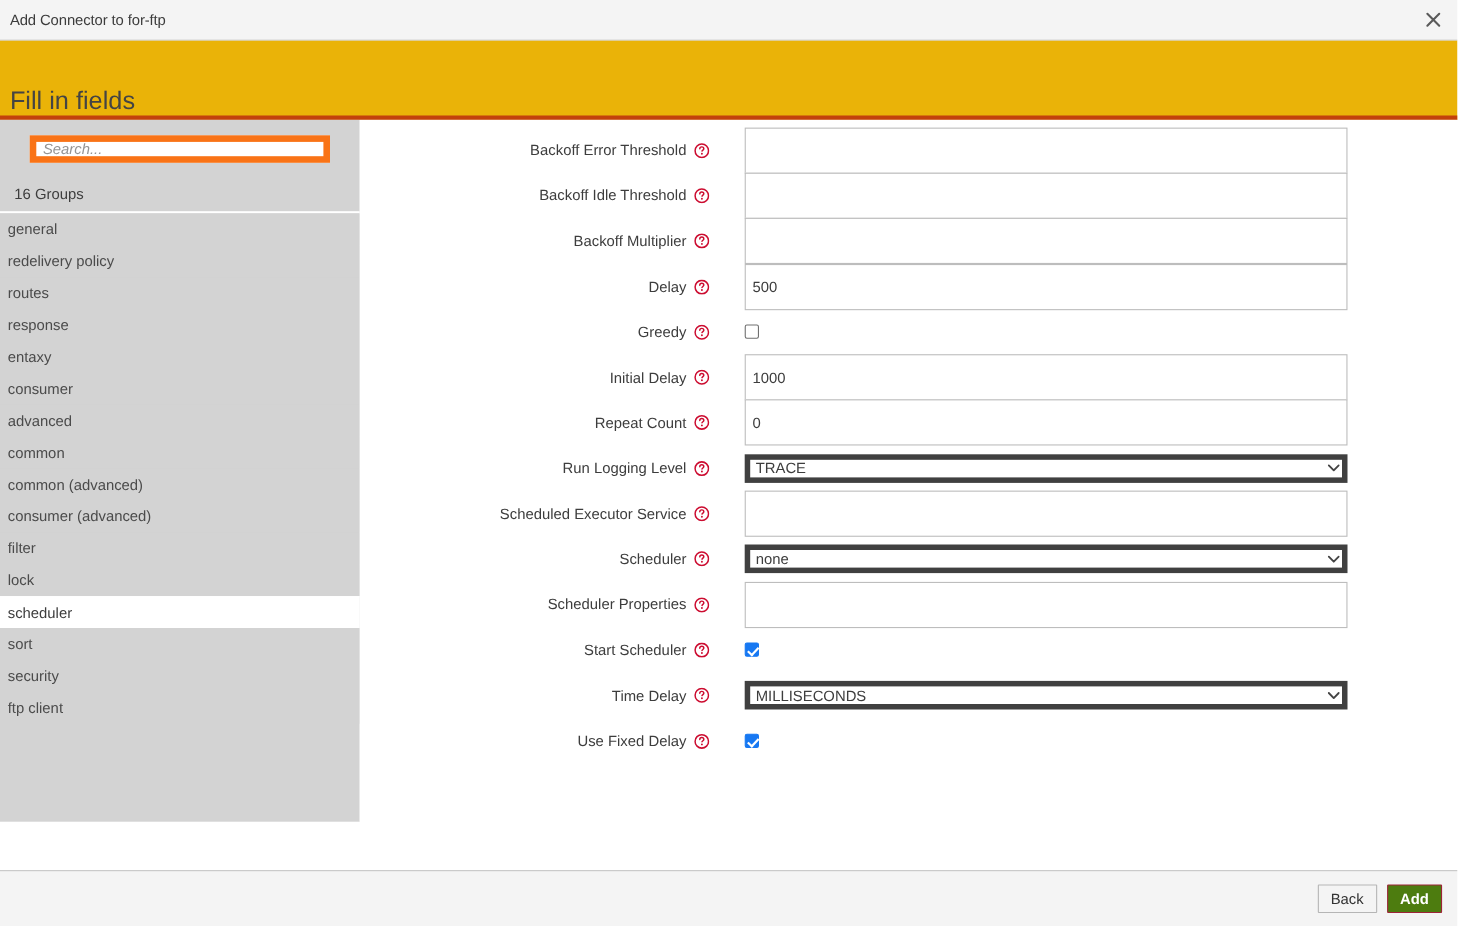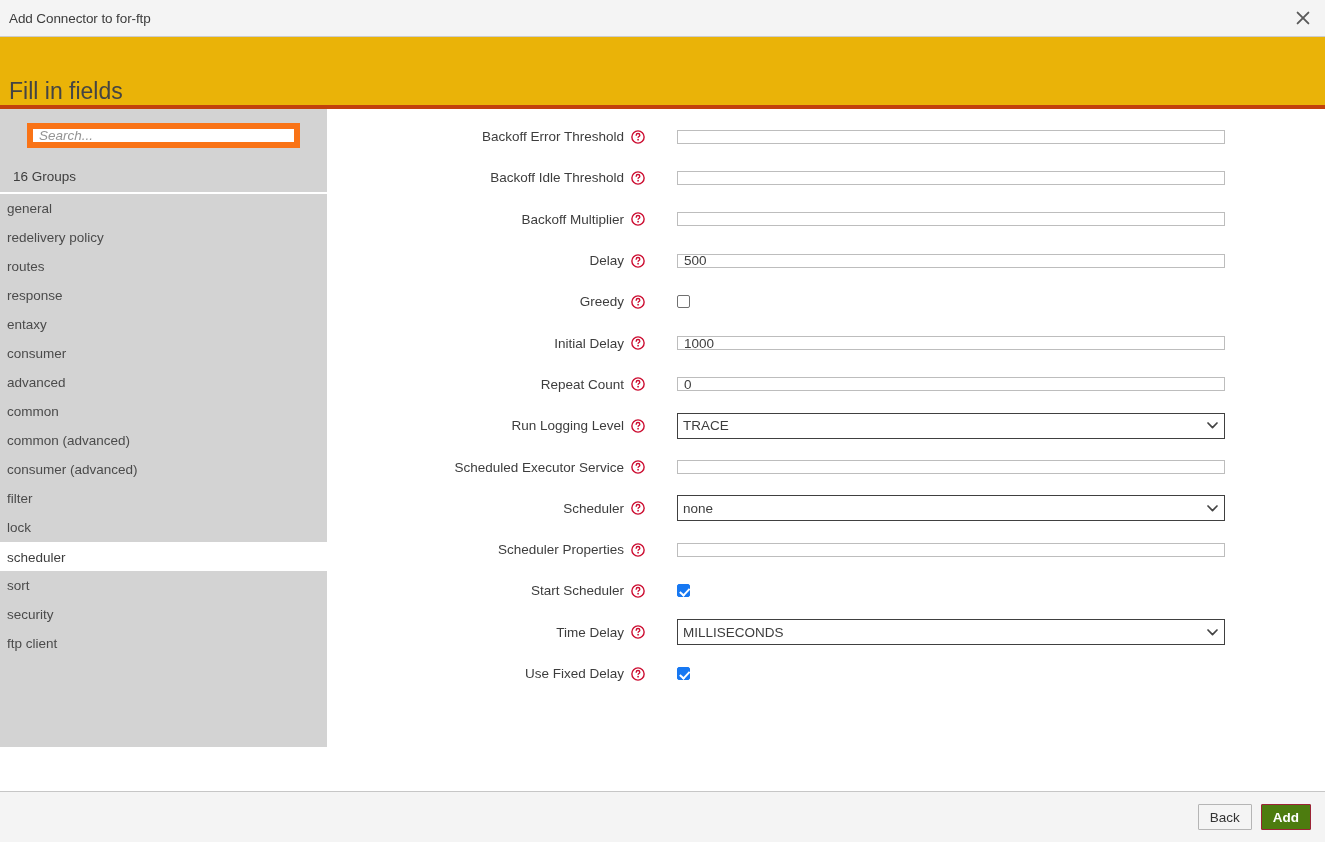--- a/index.html
+++ b/index.html
@@ -176,35 +176,35 @@
     cursor: pointer;
   }
   .help-icon svg { display: block; }
   .form-control {
     margin-left: 32px;
     display: flex;
     align-items: center;
   }
   .text-input {
     width: 548px;
-    height: 14px;
+    height: 42px;
     box-sizing: border-box;
     border: 1px solid #bdbdbd;
     background: #ffffff;
     font-family: "Liberation Sans", sans-serif;
     font-size: 13.5px;
     color: #3d3d3d;
     padding: 0 6px;
     outline: none;
   }
   .select-input {
     width: 548px;
     height: 26px;
     box-sizing: border-box;
-    border: 1px solid #404040;
+    border: 5px solid #404040;
     background: #ffffff;
     font-family: "Liberation Sans", sans-serif;
     font-size: 13.5px;
     color: #3d3d3d;
     padding: 0 10px 0 5px;
     outline: none;
     -webkit-appearance: none;
     -moz-appearance: none;
     appearance: none;
     cursor: pointer;

